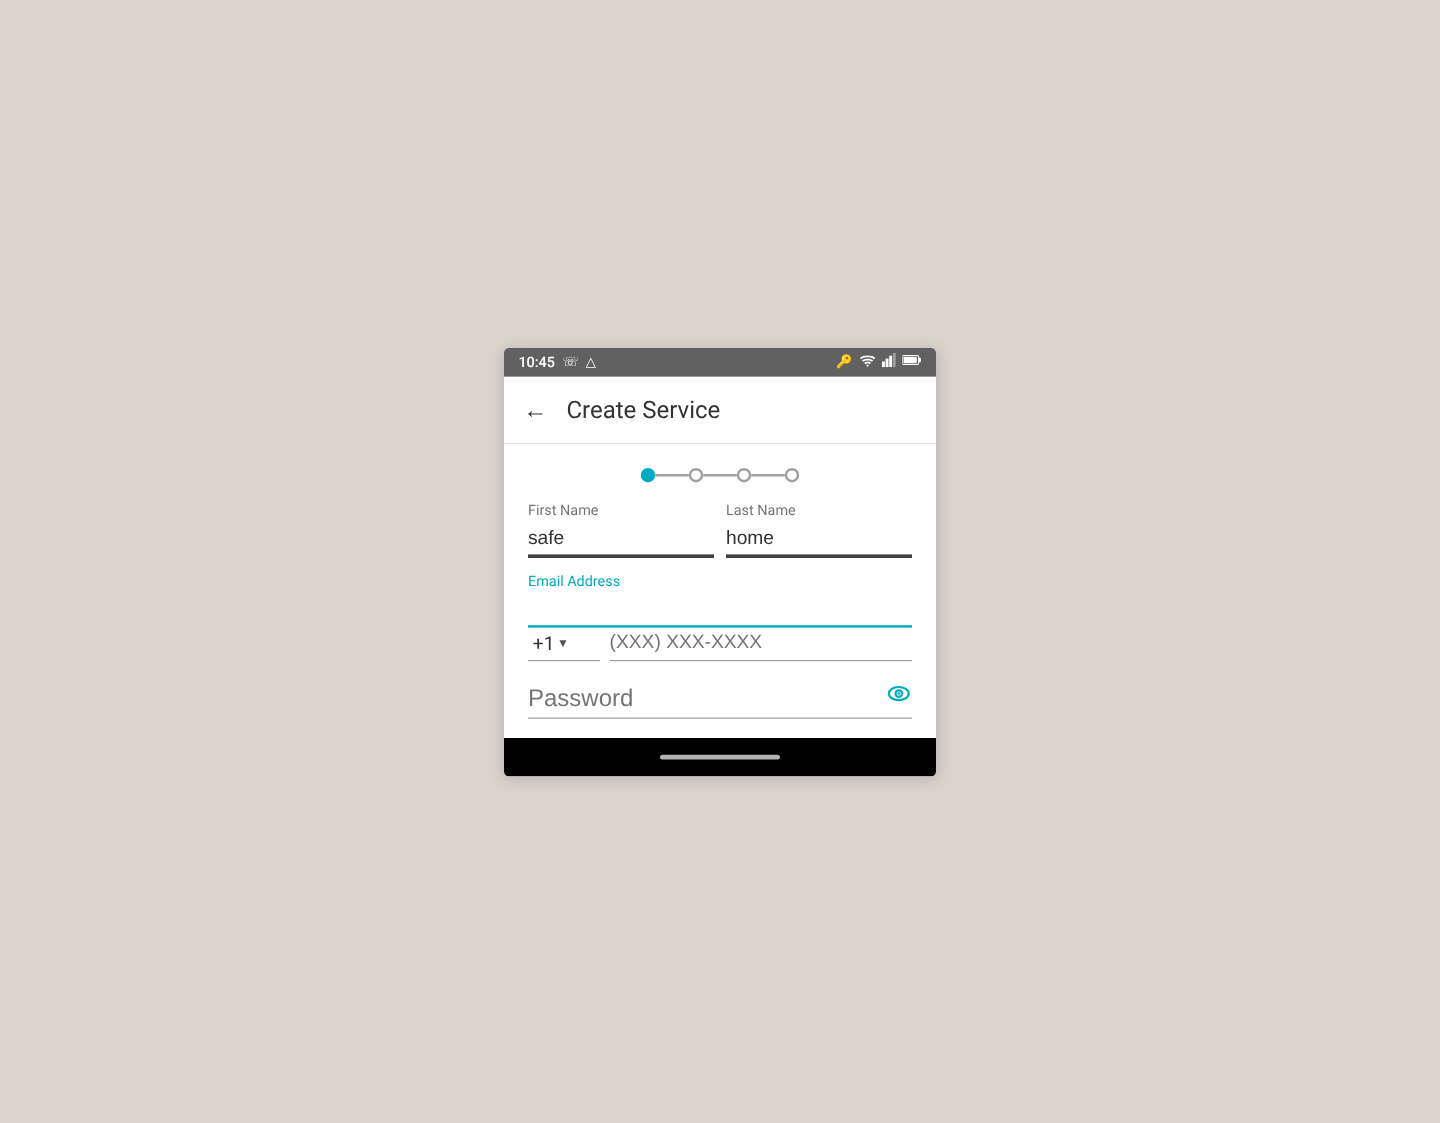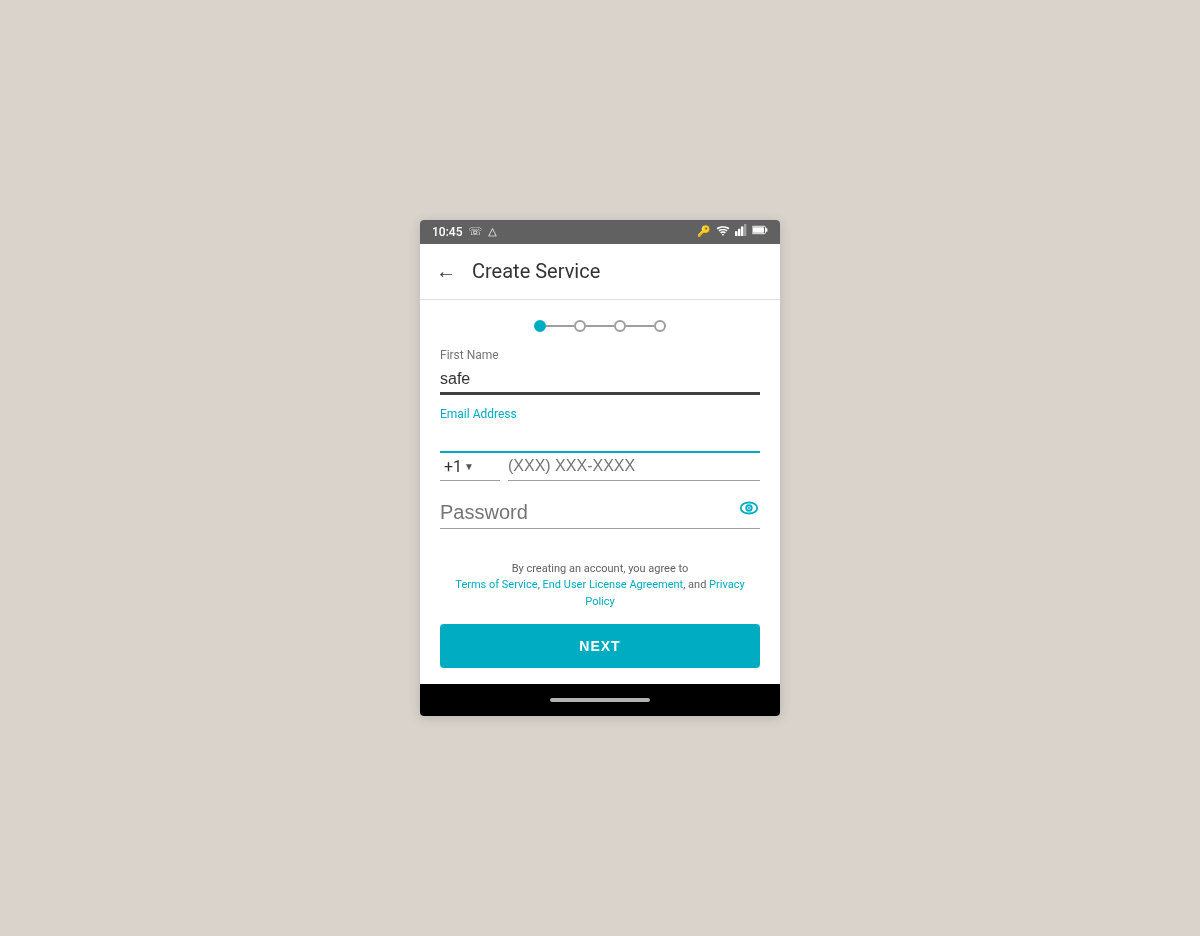--- a/index.html
+++ b/index.html
@@ -349,20 +349,24 @@
       </div>
     </div>
 
     <div class="form-area">
 
       <div class="form-row">
         <div class="form-group">
           <label class="form-label">First Name</label>
           <input class="form-input" type="text" value="safe" style="">
         </div>
+        <div class="form-group">
+          <label class="form-label">Last Name</label>
+          <input class="form-input" type="text" value="home" style="">
+        </div>
       </div>
 
       <div class="form-group form-group-full">
         <label class="form-label active">Email Address</label>
         <input class="form-input active-border" type="email" value="" style="">
       </div>
 
       <div class="phone-row">
         <div class="country-code">
           <span class="country-code-text">+1</span>
@@ -379,27 +383,20 @@
             <circle cx="12" cy="12" r="3"></circle>
             <circle cx="12" cy="12" r="1.2" fill="#00acc1" stroke="none"></circle>
           </svg>
         </span>
       </div>
 
     </div>
 
     <div style="flex:1;"></div>
 
-    <div class="footer-area">
-      <p class="terms-text">
-        <span>By creating an account, you agree to</span><br>
-        <a class="terms-link">Terms of Service</a><span>, </span><a class="terms-link">End User License Agreement</a><span>, and </span><a class="terms-link">Privacy Policy</a>
-      </p>
-      <button class="next-button">NEXT</button>
-    </div>
 
   </div>
 
   <div class="bottom-bar">
     <div class="home-indicator"></div>
   </div>
 
 </div>
 
 </body></html>

